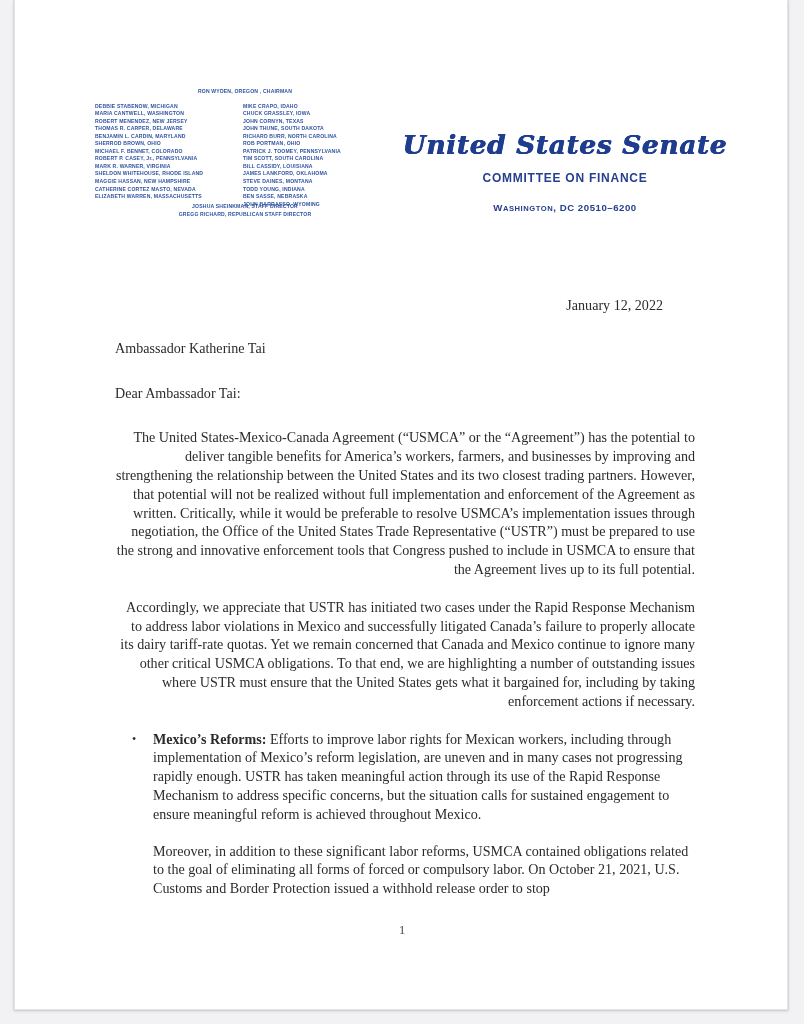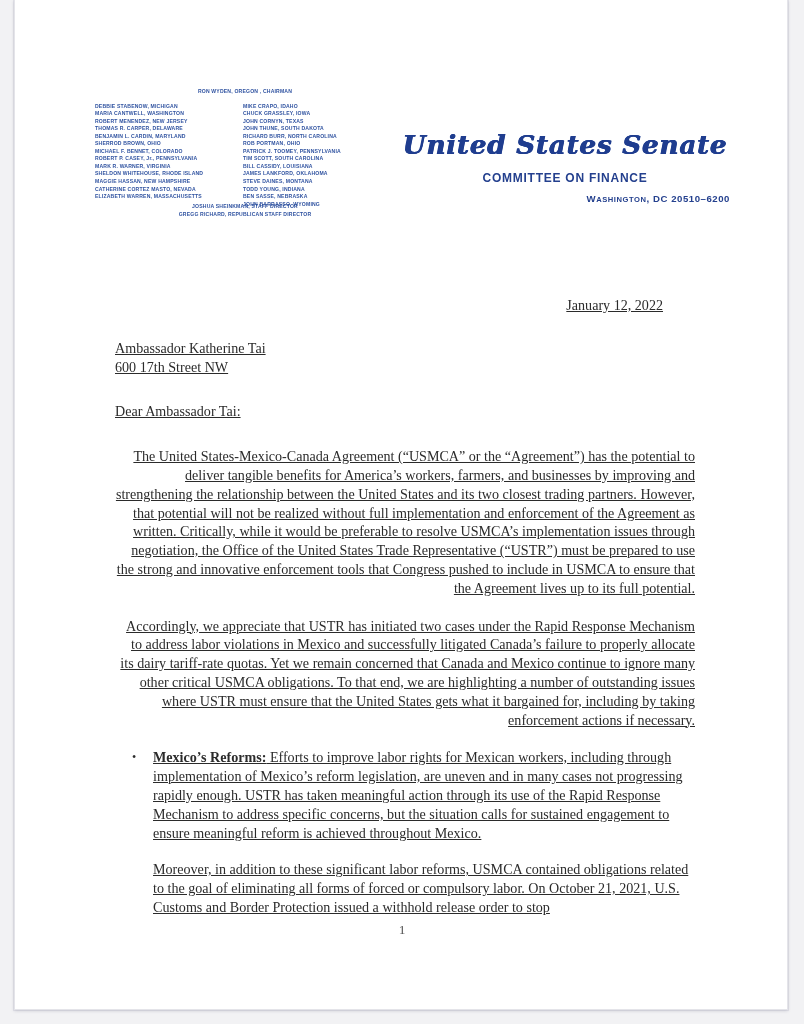--- a/index.html
+++ b/index.html
@@ -90,40 +90,38 @@
   .committee-line {
     margin-top: 12px;
     font-family: "Liberation Sans", "DejaVu Sans", sans-serif;
     font-size: 12px;
     font-weight: bold;
     letter-spacing: 0.75px;
     color: #24408e;
     white-space: nowrap;
   }
   .city-line {
-    margin-top: 8px;
+    margin-top: 17px;
     font-family: "Liberation Sans", "DejaVu Sans", sans-serif;
     font-size: 9.6px;
     font-weight: bold;
     letter-spacing: 0.55px;
     color: #24408e;
     white-space: nowrap;
-    text-align: right;
   }
   .city-line .sc { font-size: 7.6px; }
 
   
   #letter-body {
     position: absolute;
     left: 100px; top: 296px;
     width: 580px;
     color: #2b2b2b;
     font-size: 14.1px;
     line-height: 18.8px;
-    text-decoration: underline;
   }
   .date-line {
     text-align: right;
     padding-right: 32px;
     margin: 0 0 24px 0;
   }
   .addr-block { margin: 0 0 26px 0; }
   .addr-block div { white-space: nowrap; }
   .salutation { margin: 0 0 26px 0; }
   p.para {
@@ -221,21 +219,20 @@
         <div class="city-line"><span>W</span><span class="sc">ASHINGTON</span><span>, DC 20510–6200</span></div>
       </div>
     </div>
 
     <div id="letter-body">
 
       <div class="date-line">January 12, 2022</div>
 
       <div class="addr-block">
         <div>Ambassador Katherine Tai</div>
-        <div>600 17th Street NW</div>
       </div>
 
       <div class="salutation">Dear Ambassador Tai:</div>
 
       <p class="para">The United States-Mexico-Canada Agreement (“USMCA” or the “Agreement”) has the potential to deliver tangible benefits for America’s workers, farmers, and businesses by improving and strengthening the relationship between the United States and its two closest trading partners. However, that potential will not be realized without full implementation and enforcement of the Agreement as written. Critically, while it would be preferable to resolve USMCA’s implementation issues through negotiation, the Office of the United States Trade Representative (“USTR”) must be prepared to use the strong and innovative enforcement tools that Congress pushed to include in USMCA to ensure that the Agreement lives up to its full potential.</p>
 
       <p class="para">Accordingly, we appreciate that USTR has initiated two cases under the Rapid Response Mechanism to address labor violations in Mexico and successfully litigated Canada’s failure to properly allocate its dairy tariff-rate quotas. Yet we remain concerned that Canada and Mexico continue to ignore many other critical USMCA obligations. To that end, we are highlighting a number of outstanding issues where USTR must ensure that the United States gets what it bargained for, including by taking enforcement actions if necessary.</p>
 
 
       <ul class="bullets">

